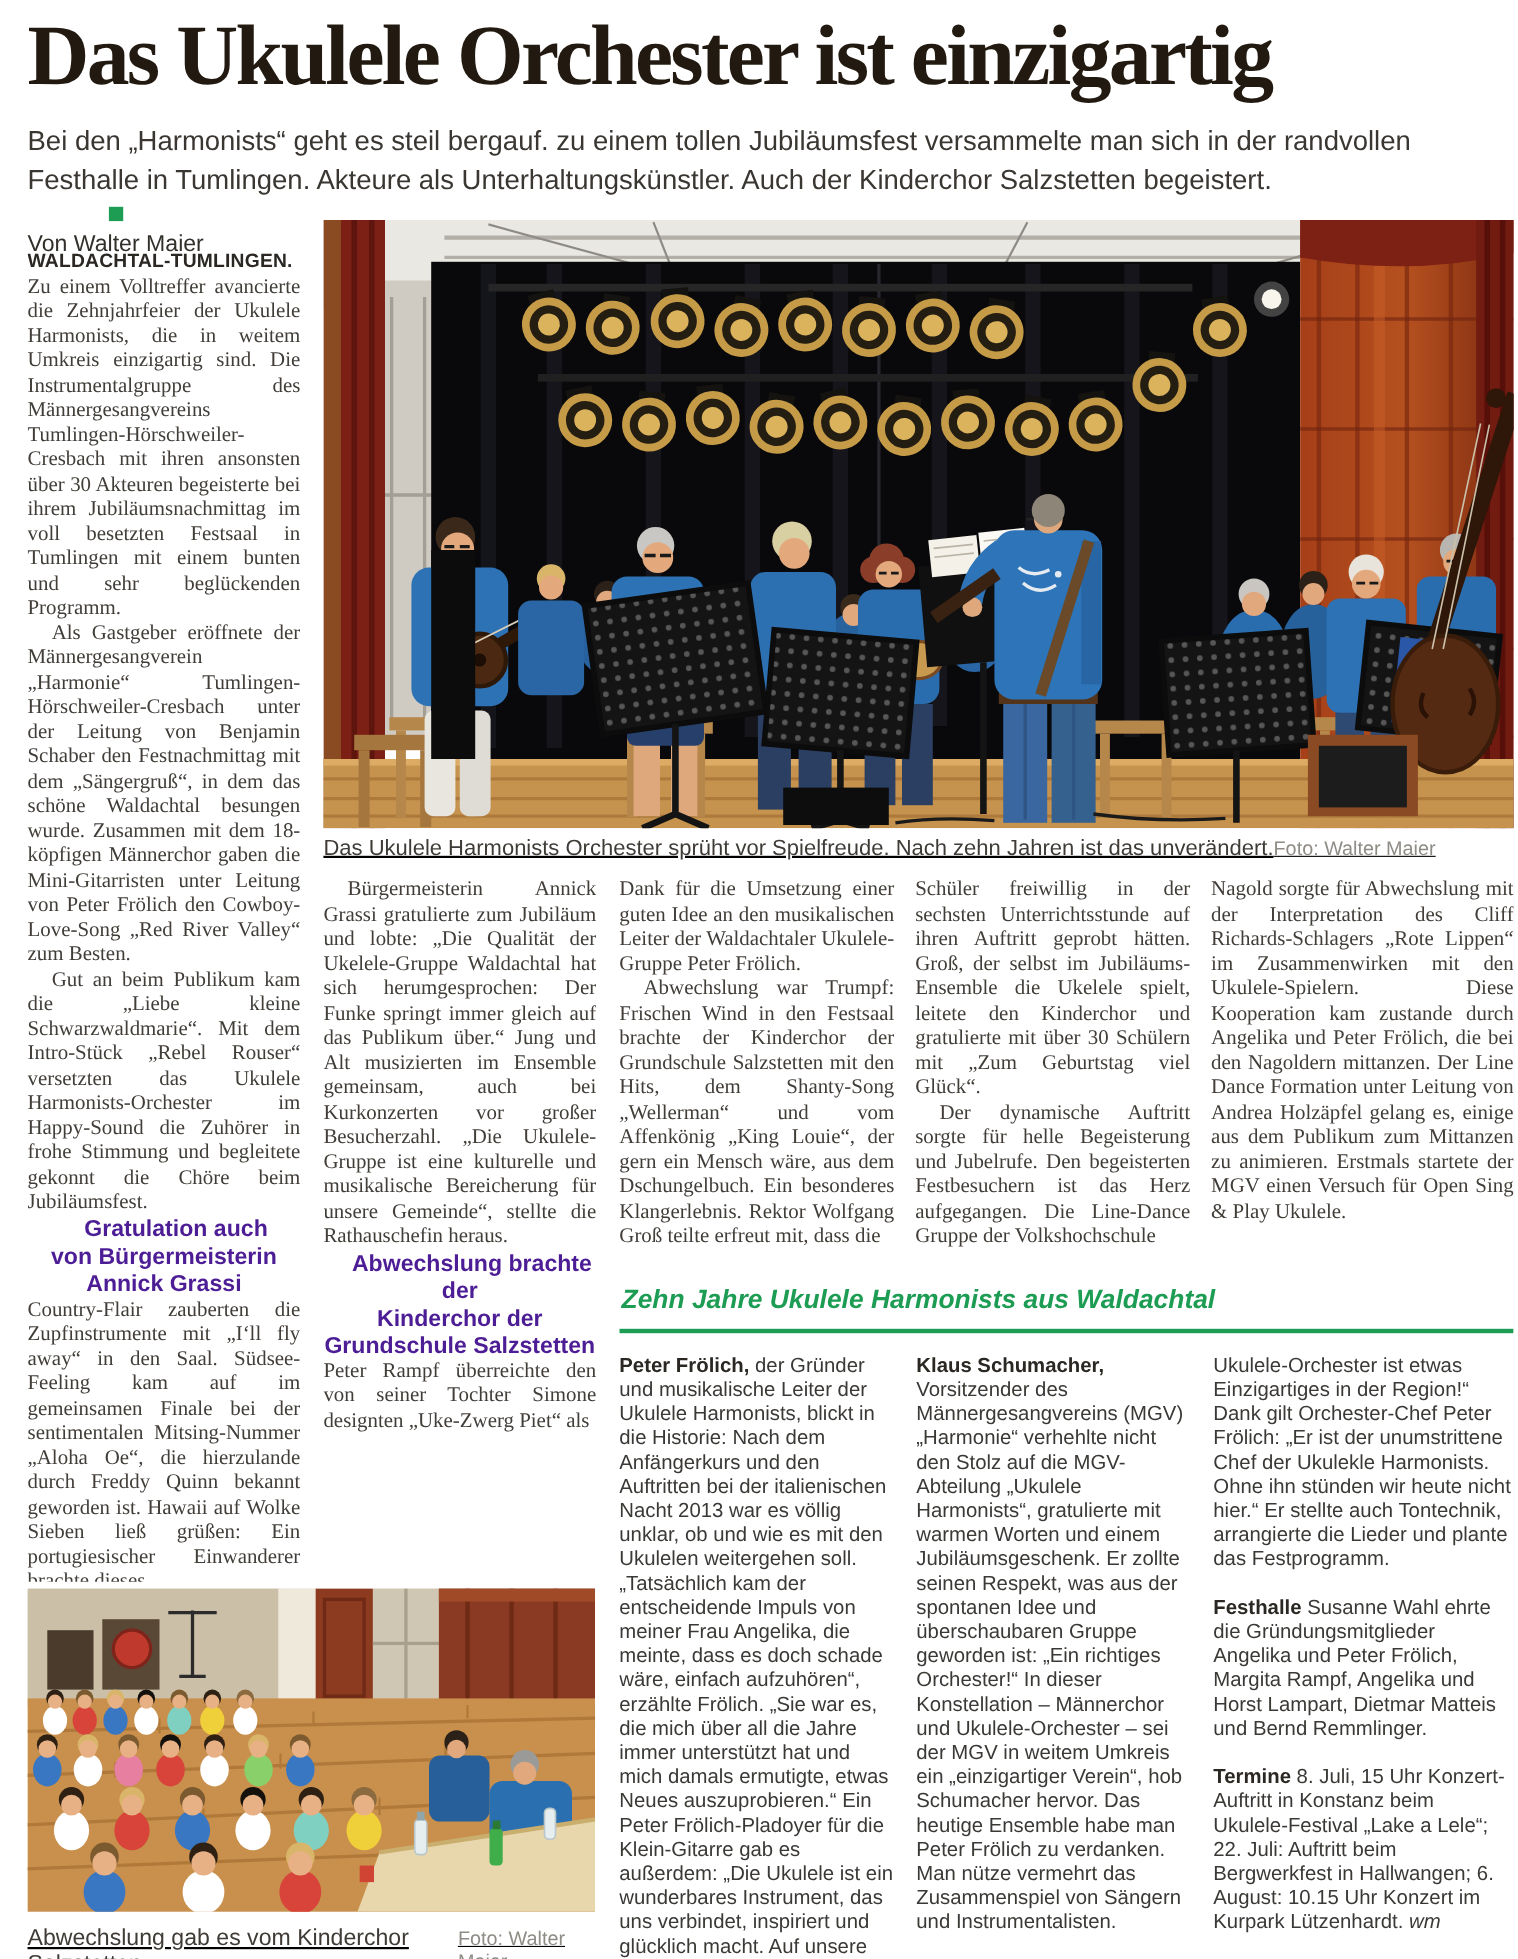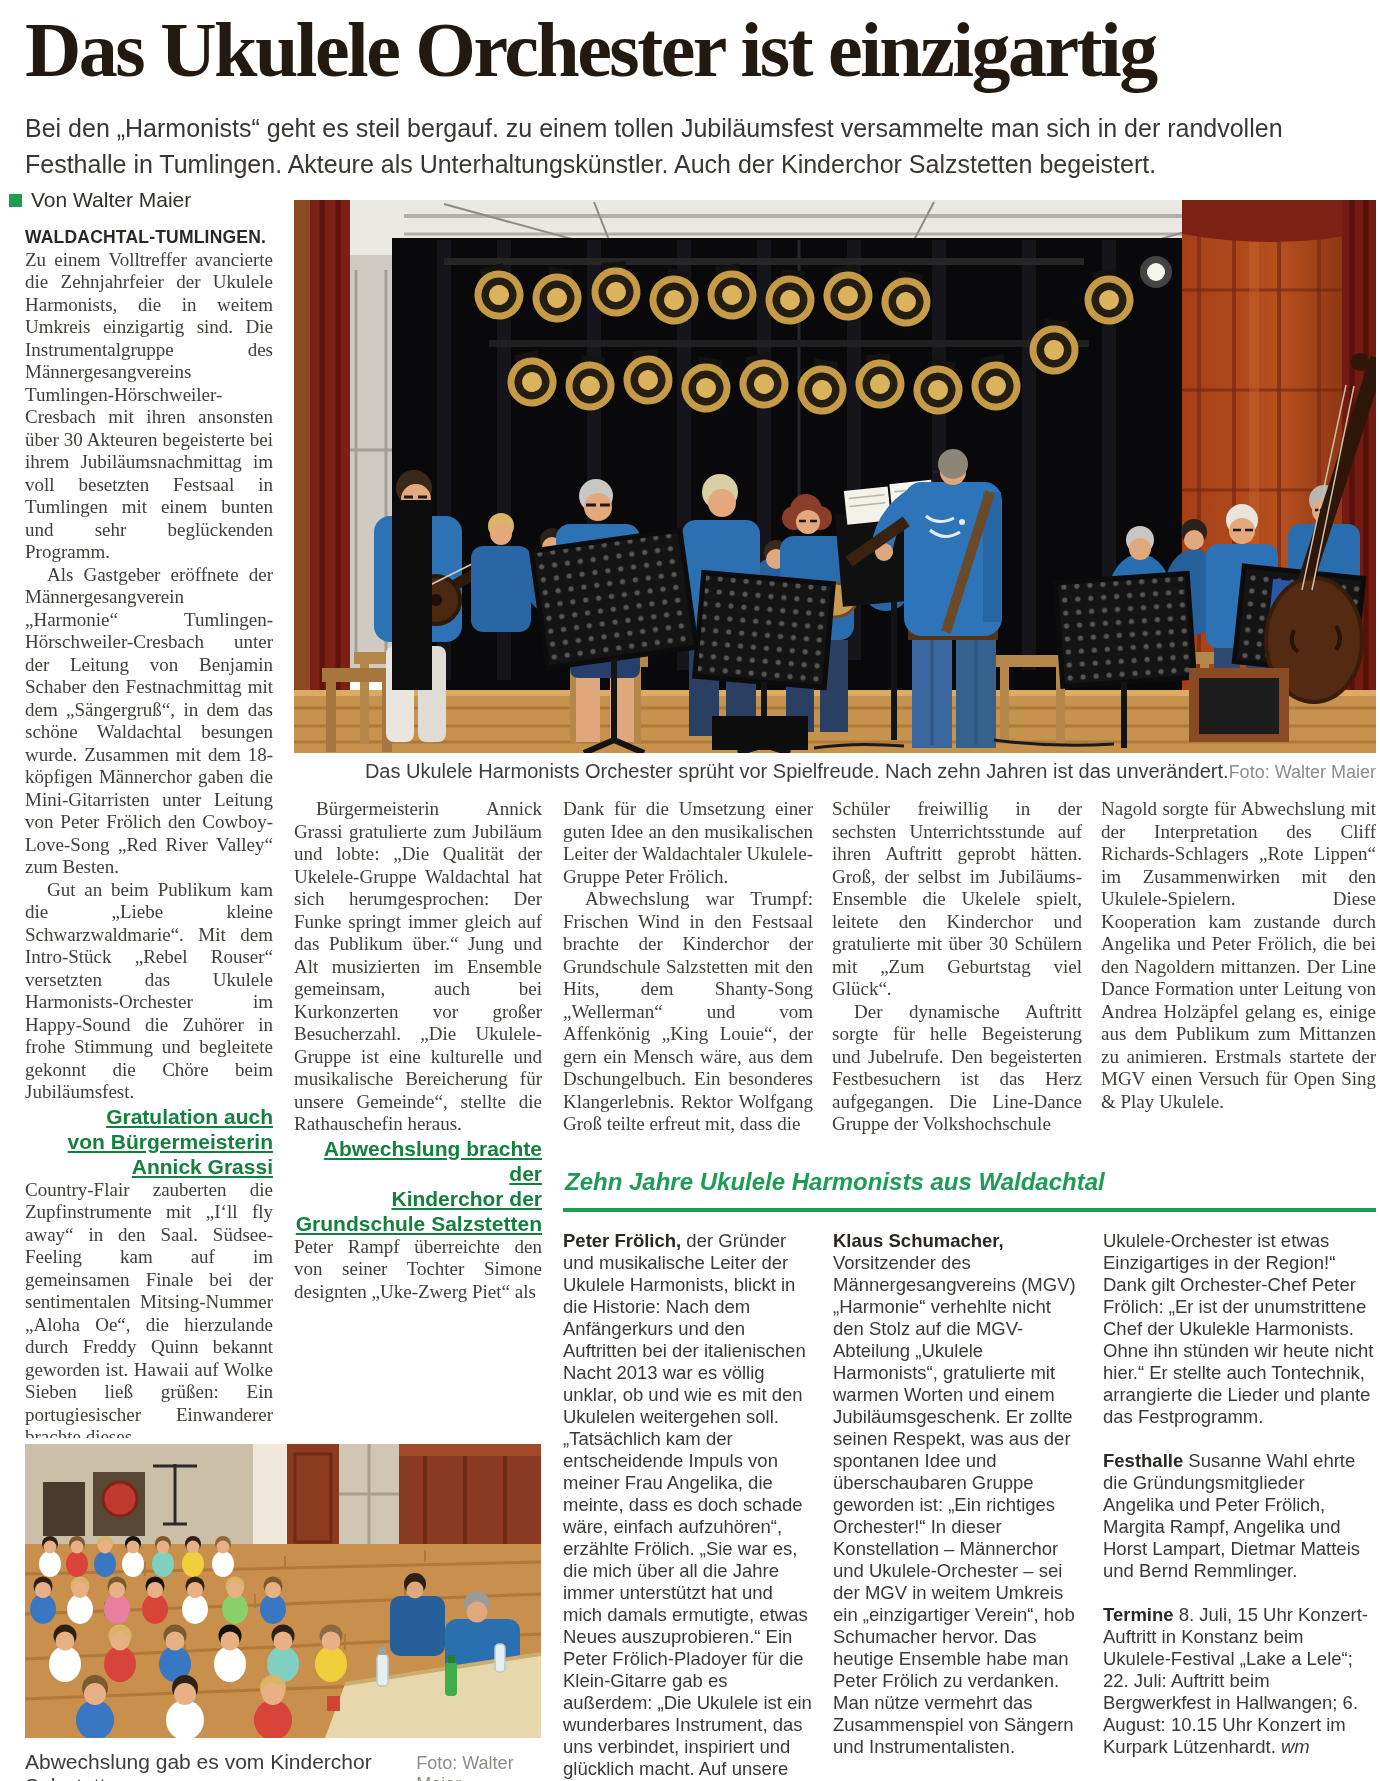--- a/index.html
+++ b/index.html
@@ -15,24 +15,24 @@
   .byline .sq{width:13px;height:13px;background:#1d9c53;flex:0 0 auto;}
   
   .serifcol{font-family:"Liberation Serif","DejaVu Serif",serif;font-size:19px;
             line-height:22.5px;text-align:justify;color:#413d38;
             hyphens:auto;-webkit-hyphens:auto;overflow:hidden;}
   .serifcol p{margin:0;text-indent:22px;}
   .serifcol p.first{text-indent:0;}
   .lead-in{font-family:"Liberation Sans","DejaVu Sans",sans-serif;font-weight:700;
            font-size:17.5px;letter-spacing:.2px;color:#2b2824;}
   .subhead{font-family:"Liberation Sans","DejaVu Sans",sans-serif;font-weight:700;
-           font-size:21px;line-height:25px;color:#15803d;margin:16px 0 9px;
-           text-align:right;text-indent:0;white-space:pre-line;text-decoration:underline;}
+           font-size:21px;line-height:25px;color:#4c1d95;margin:16px 0 9px;
+           text-align:center;text-indent:0;white-space:pre-line;}
   
-  .caprow{display:flex;justify-content:flex-end;align-items:baseline;}
+  .caprow{display:flex;justify-content:flex-start;align-items:baseline;text-decoration:underline;}
   .caption{font-size:20px;color:#3f3c37;}
   .credit{font-size:18px;color:#8f8c86;}
   
   .feature{background:#ffffff;z-index:3;}
   .rubric-title{font-style:italic;font-weight:700;font-size:24px;color:#1d9c53;
                 margin:2px 0 12px 2px;}
   .rule{height:4px;background:#1d9c53;}
   .featcols{display:flex;gap:20px;margin-top:18px;}
   .boxcol{font-size:18.5px;line-height:22px;color:#3b3936;hyphens:auto;-webkit-hyphens:auto;}
   .boxcol p{margin:0 0 22px;}
@@ -42,21 +42,21 @@
 </style>
 </head>
 <body>
 
 <div id="page">
 
   <h1 class="abs headline" style="left:25px;top:10px;width:1340px;">Das Ukulele Orchester ist einzigartig</h1>
 
   <div class="abs lead" style="left:25px;top:110px;width:1325px;">Bei den „Harmonists“ geht es steil bergauf. zu einem tollen Jubiläumsfest versammelte man sich in der randvollen Festhalle in Tumlingen. Akteure als Unterhaltungskünstler. Auch der Kinderchor Salzstetten begeistert.</div>
 
-  <div class="abs byline" style="left:9px;top:188px;">
+  <div class="abs byline" style="left:25px;top:188px;flex-direction:column;">
     <span class="sq"></span>
     <span>Von Walter Maier</span>
   </div>
 
   <div class="abs serifcol" style="left:25px;top:226px;width:248px;height:1212px;">
     <p class="first"><span class="lead-in">WALDACHTAL-TUMLINGEN.</span><span> Zu einem Volltreffer avancierte die Zehnjahrfeier der Ukulele Harmonists, die in weitem Umkreis einzigartig sind. Die Instrumentalgruppe des Männergesangvereins Tumlingen-Hörschweiler-Cresbach mit ihren ansonsten über 30 Akteuren begeisterte bei ihrem Jubiläumsnachmittag im voll besetzten Festsaal in Tumlingen mit einem bunten und sehr beglückenden Programm.</span></p>
     <p>Als Gastgeber eröffnete der Männergesangverein „Harmonie“ Tumlingen-Hörschweiler-Cresbach unter der Leitung von Benjamin Schaber den Festnachmittag mit dem „Sängergruß“, in dem das schöne Waldachtal besungen wurde. Zusammen mit dem 18-köpfigen Männerchor gaben die Mini-Gitarristen unter Leitung von Peter Frölich den Cowboy-Love-Song „Red River Valley“ zum Besten.</p>
     <p>Gut an beim Publikum kam die „Liebe kleine Schwarzwaldmarie“. Mit dem Intro-Stück „Rebel Rouser“ versetzten das Ukulele Harmonists-Orchester im Happy-Sound die Zuhörer in frohe Stimmung und begleitete gekonnt die Chöre beim Jubiläumsfest.</p>
     <p class="subhead">Gratulation auch
 von Bürgermeisterin

